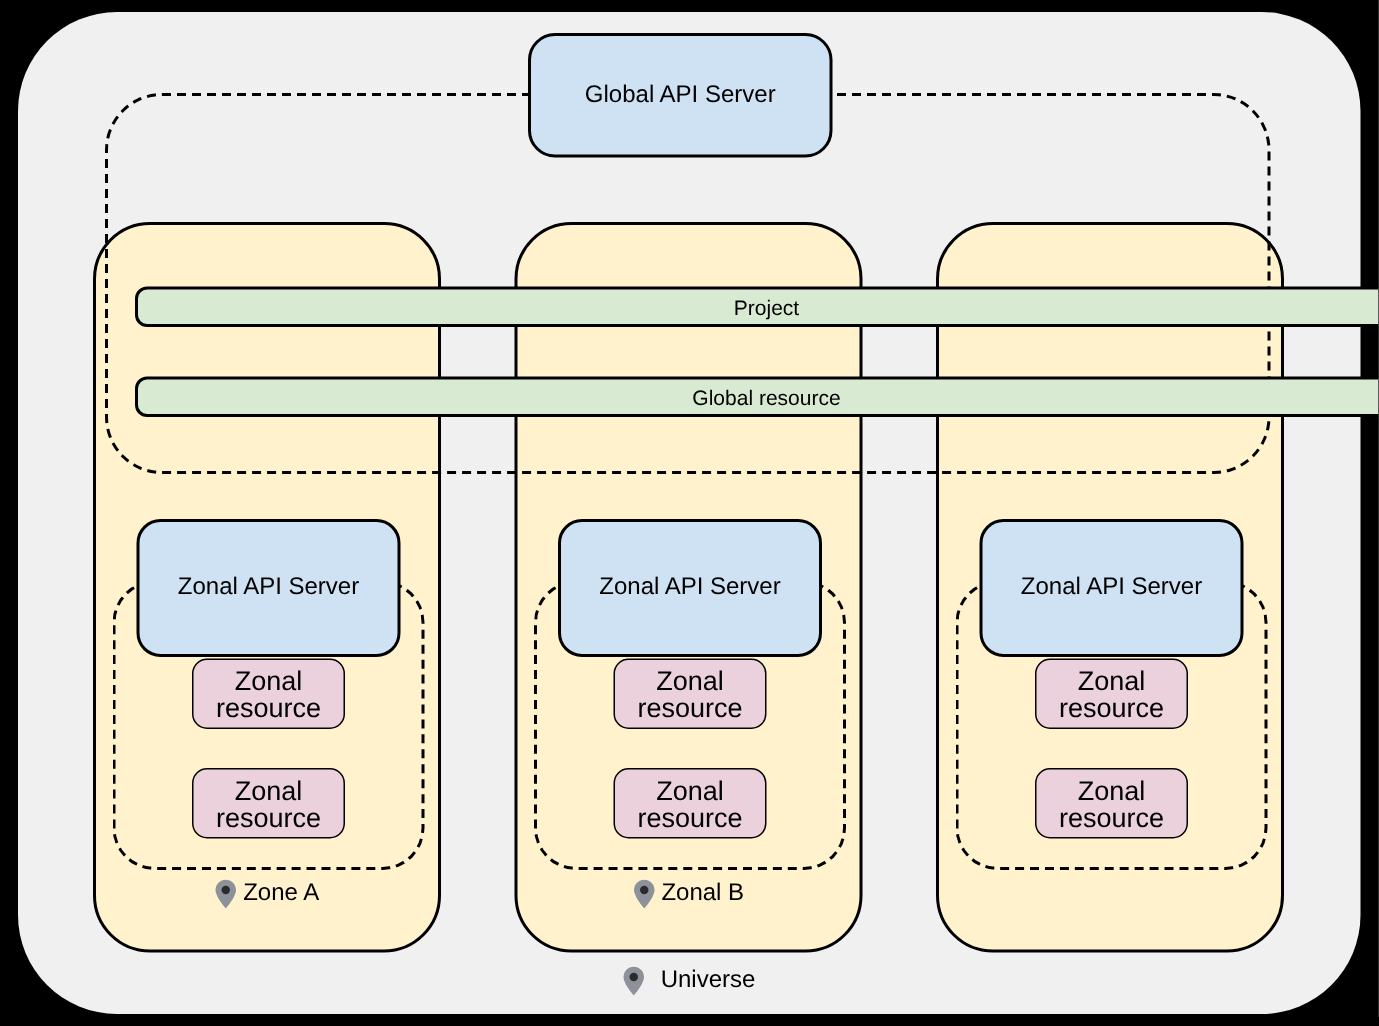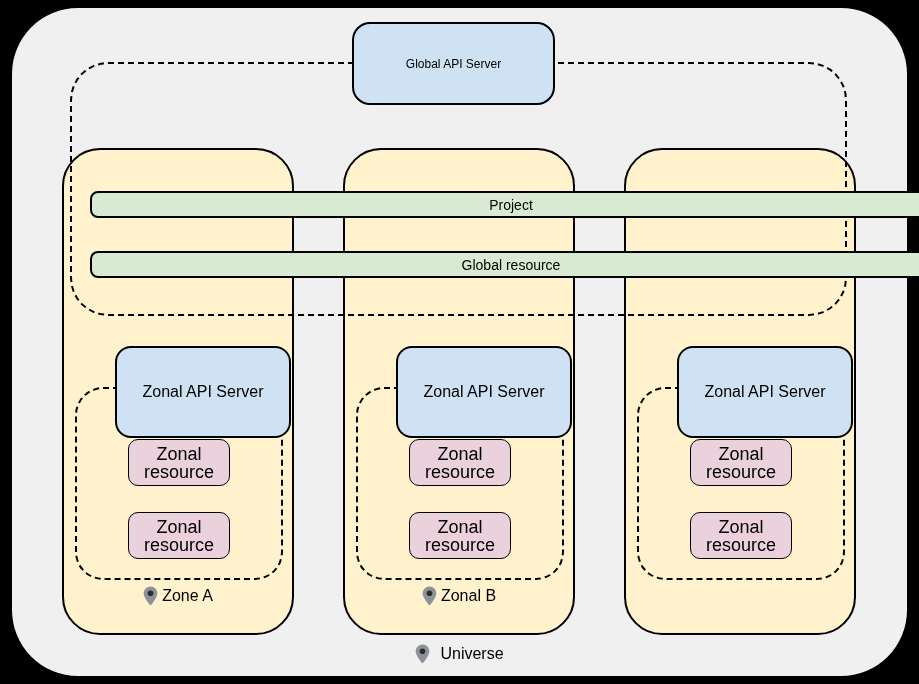--- a/index.html
+++ b/index.html
@@ -69,37 +69,36 @@
     left: 352px; top: 22px;
     width: 203px; height: 83px;
     background: #cfe2f3;
     border: 2px solid #000000;
     border-radius: 18px;
     z-index: 50;
     box-sizing: border-box;
     display: flex;
     align-items: center;
     justify-content: center;
-    font-size: 12px;
+    font-size: 16px;
   }
   
   .zonal-api {
     position: absolute;
     left: 27px; top: 196px;
     width: 176px; height: 92px;
     background: #cfe2f3;
     border: 2px solid #000000;
     border-radius: 16px;
     z-index: 6;
     box-sizing: border-box;
     display: flex;
     align-items: center;
     justify-content: center;
     font-size: 16px;
-    margin-left: 24px;
   }
   .inner-dashed {
     position: absolute;
     left: 11px; top: 237px;
     width: 208px; height: 193px;
     border: 2px dashed #000000;
     border-radius: 28px;
     z-index: 4;
     box-sizing: border-box;
   }

